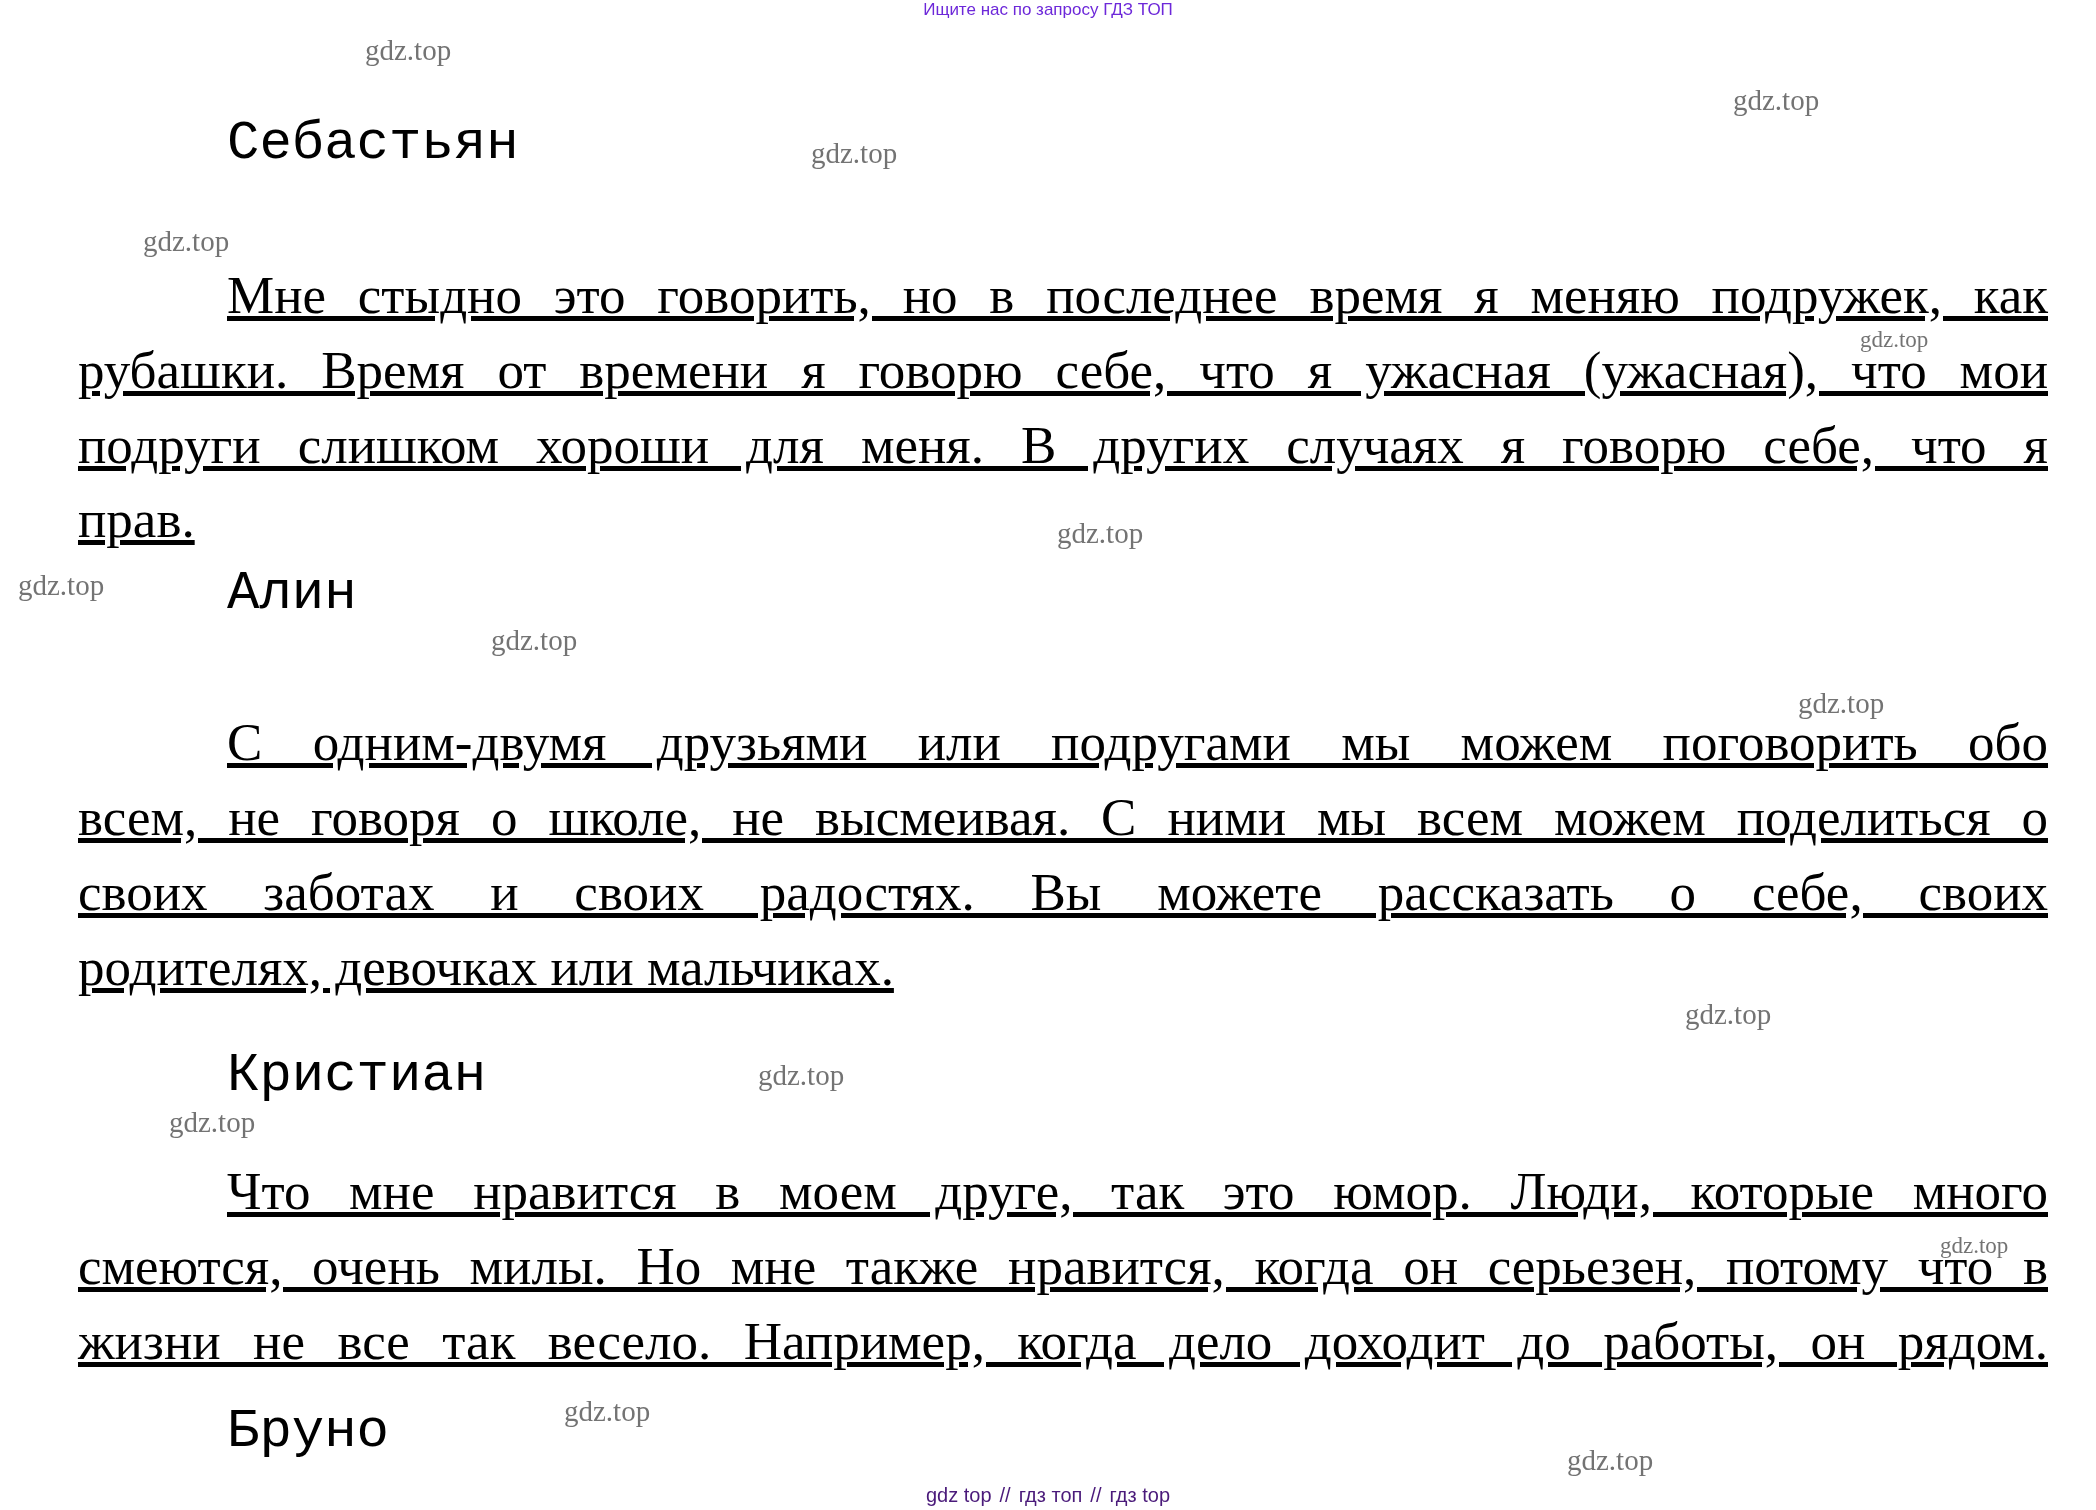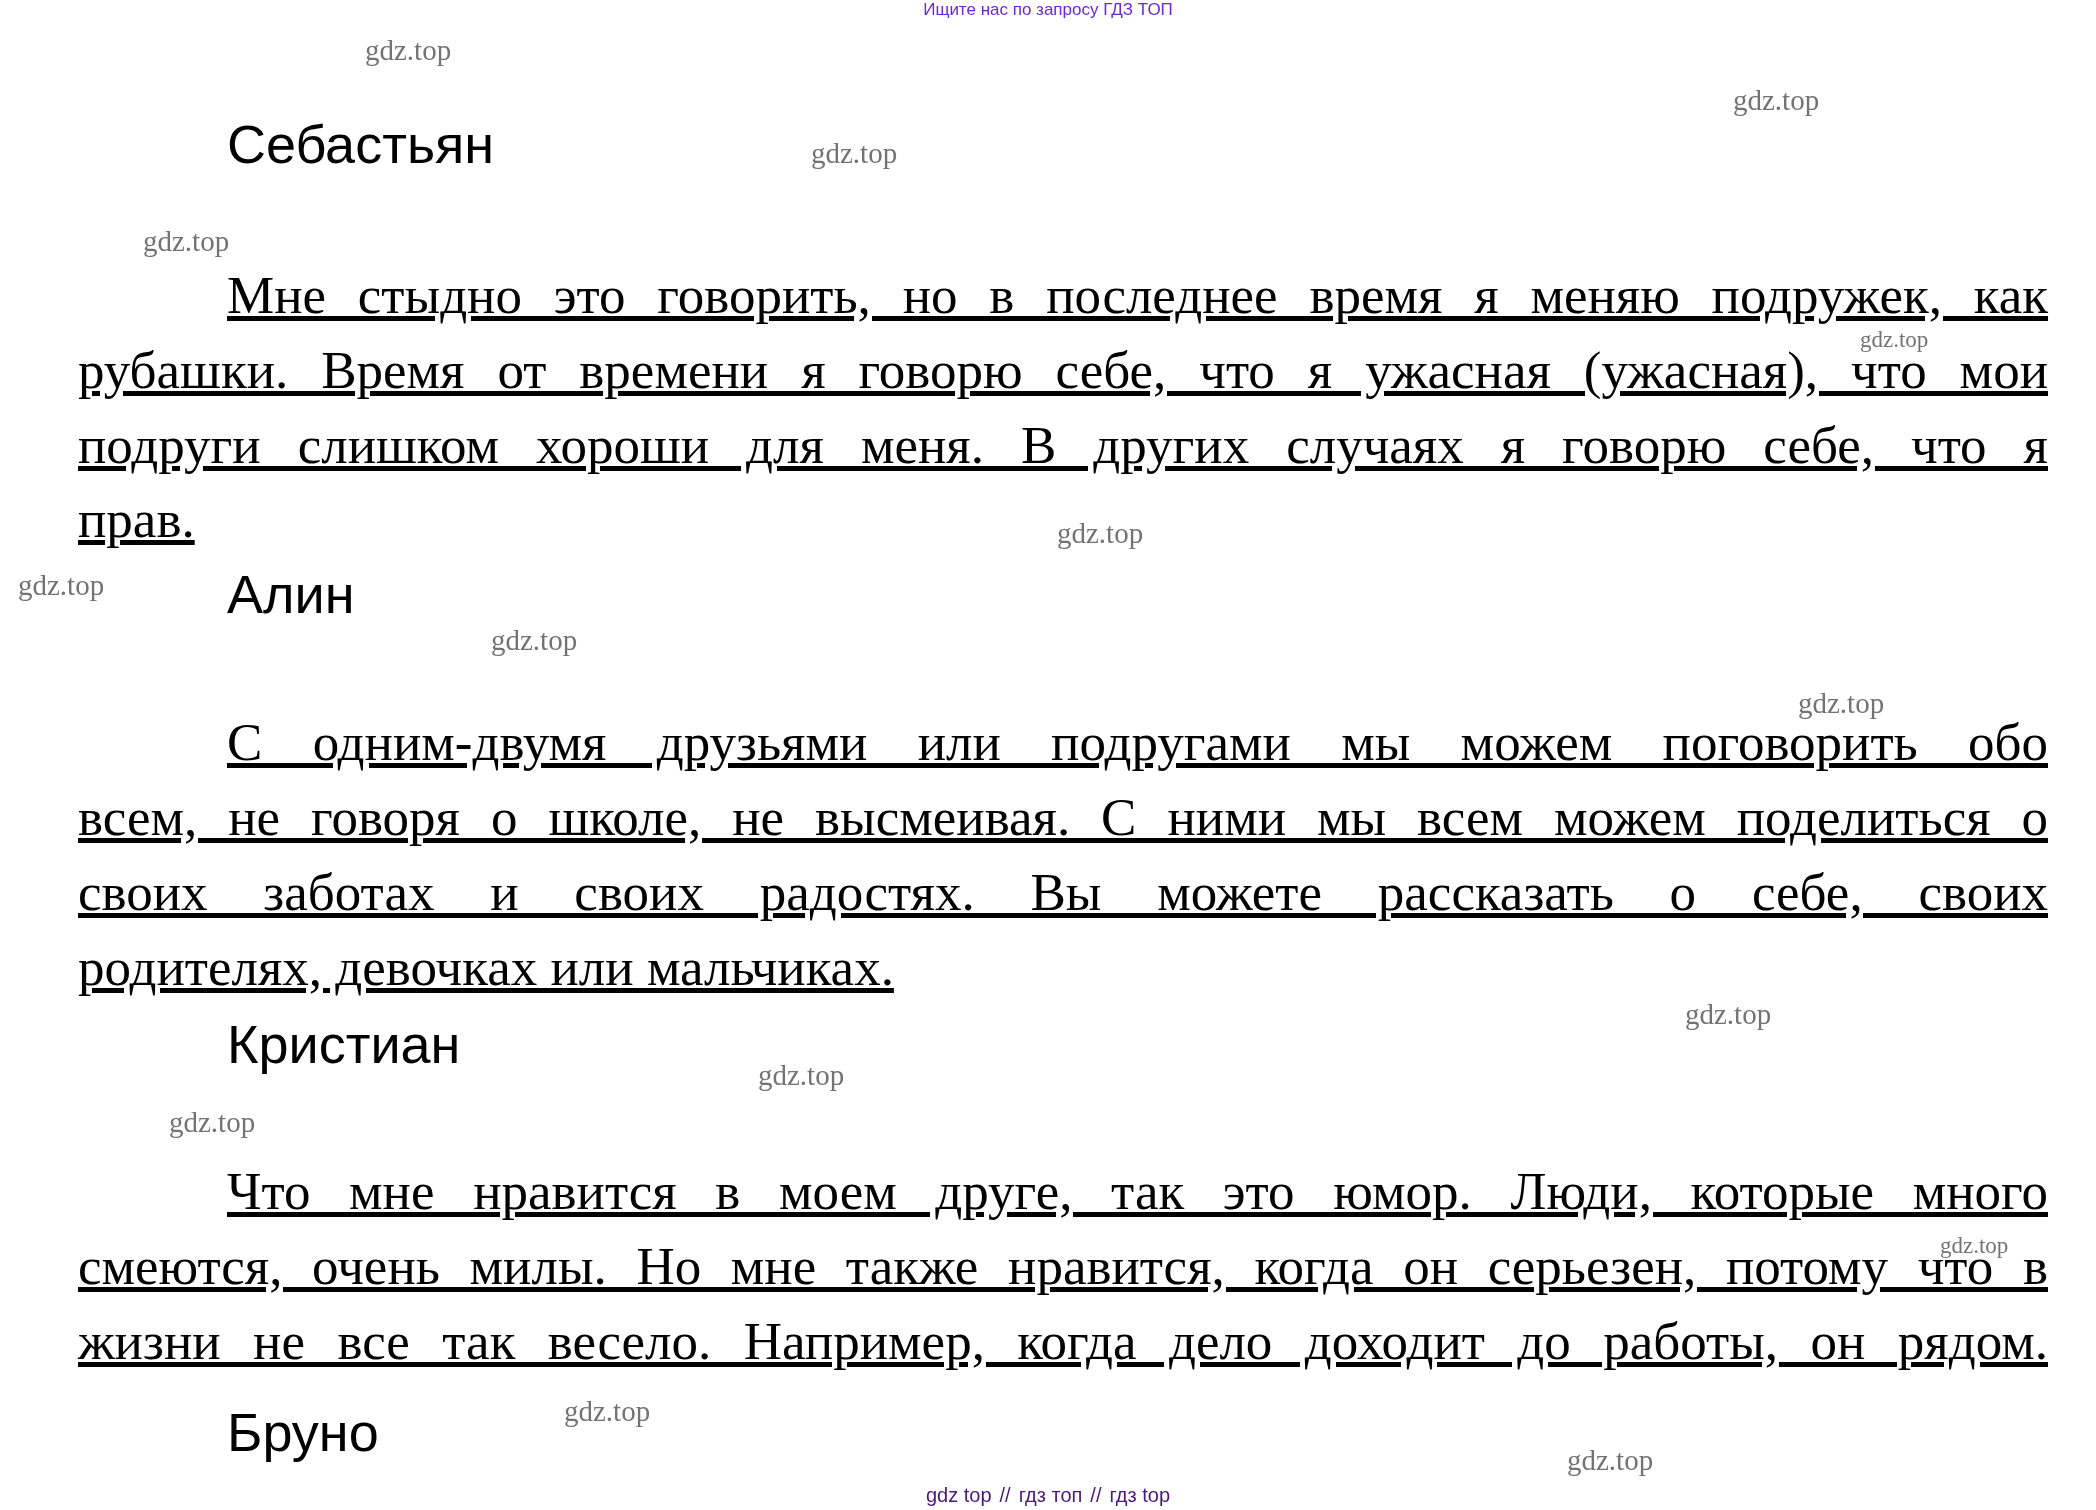--- a/index.html
+++ b/index.html
@@ -14,21 +14,21 @@
     font-family: "Liberation Sans", sans-serif; font-size: 20px; line-height: 20px;
     color: #4a1a7a;
   }
   .footer .sep { margin: 0 8px; }
   .wm {
     position: absolute; font-family: Liberation Serif, serif;
     font-size: 29px; line-height: 32px; color: #737373; white-space: nowrap;
   }
   .wm.small { font-size: 23px; line-height: 26px; }
   .name {
-    position: absolute; left: 227px; font-family: Liberation Sans, sans-serif;
+    position: absolute; left: 227px; font-family: Liberation Mono, monospace;
     font-size: 54px; line-height: 60px; color: #000; white-space: nowrap;
   }
   .line {
     position: absolute; left: 78px; width: 1970px;
     font-family: "Liberation Serif", serif; font-size: 53px; line-height: 60px;
     color: #000; white-space: nowrap; text-align: justify; text-align-last: justify; text-decoration: underline;
   }
   .line.indent { left: 227px; width: 1821px; }
   .line.last { text-align-last: left; }
 </style>
@@ -58,21 +58,21 @@
 <div class="line" style="top:340px">рубашки. Время от времени я говорю себе, что я ужасная (ужасная), что мои</div>
 <div class="line" style="top:415px">подруги слишком хороши для меня. В других случаях я говорю себе, что я</div>
 <div class="line last" style="top:489px">прав.</div>
 
 <div class="name" style="top:564px">Алин</div>
 <div class="line indent" style="top:712px">С одним-двумя друзьями или подругами мы можем поговорить обо</div>
 <div class="line" style="top:787px">всем, не говоря о школе, не высмеивая. С ними мы всем можем поделиться о</div>
 <div class="line" style="top:862px">своих заботах и своих радостях. Вы можете рассказать о себе, своих</div>
 <div class="line last" style="top:937px">родителях, девочках или мальчиках.</div>
 
-<div class="name" style="top:1014px">Кристиан</div>
+<div class="name" style="top:1046px">Кристиан</div>
 <div class="line indent" style="top:1161px">Что мне нравится в моем друге, так это юмор. Люди, которые много</div>
 <div class="line" style="top:1236px">смеются, очень милы. Но мне также нравится, когда он серьезен, потому что в</div>
 <div class="line" style="top:1311px">жизни не все так весело. Например, когда дело доходит до работы, он рядом.</div>
 
 <div class="name" style="top:1402px">Бруно</div>
 
 <div class="footer">
   <span>gdz top</span><span class="sep">//</span><span>гдз топ</span><span class="sep">//</span><span>гдз top</span>
 </div>
 

